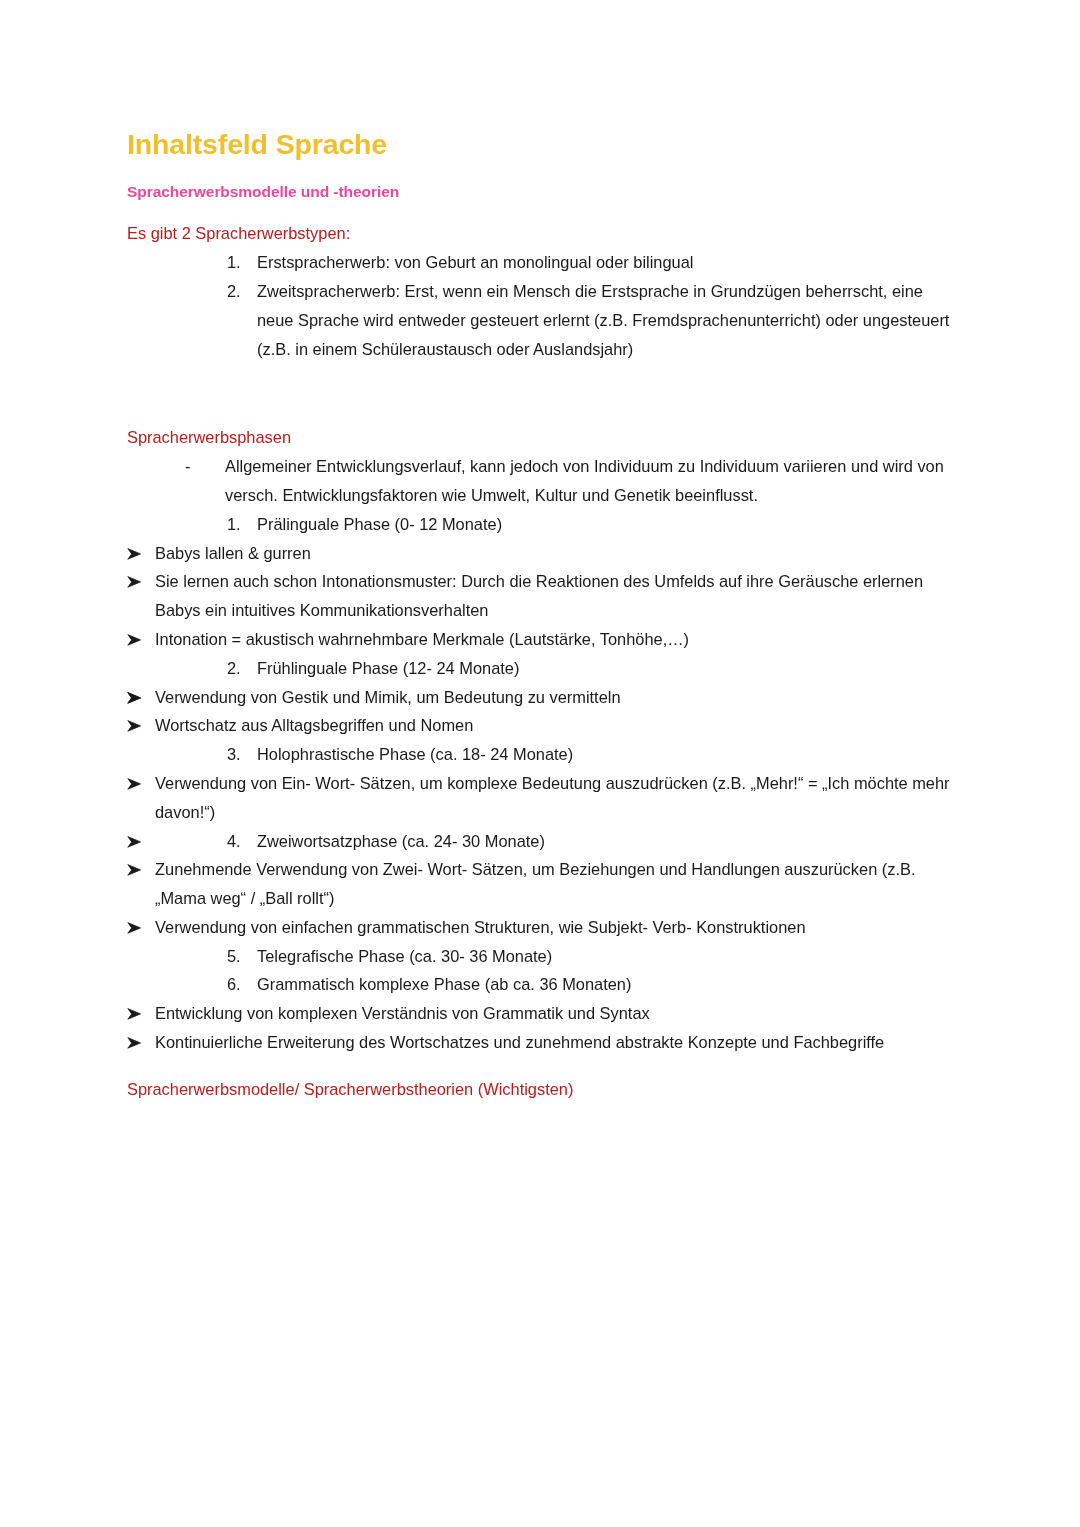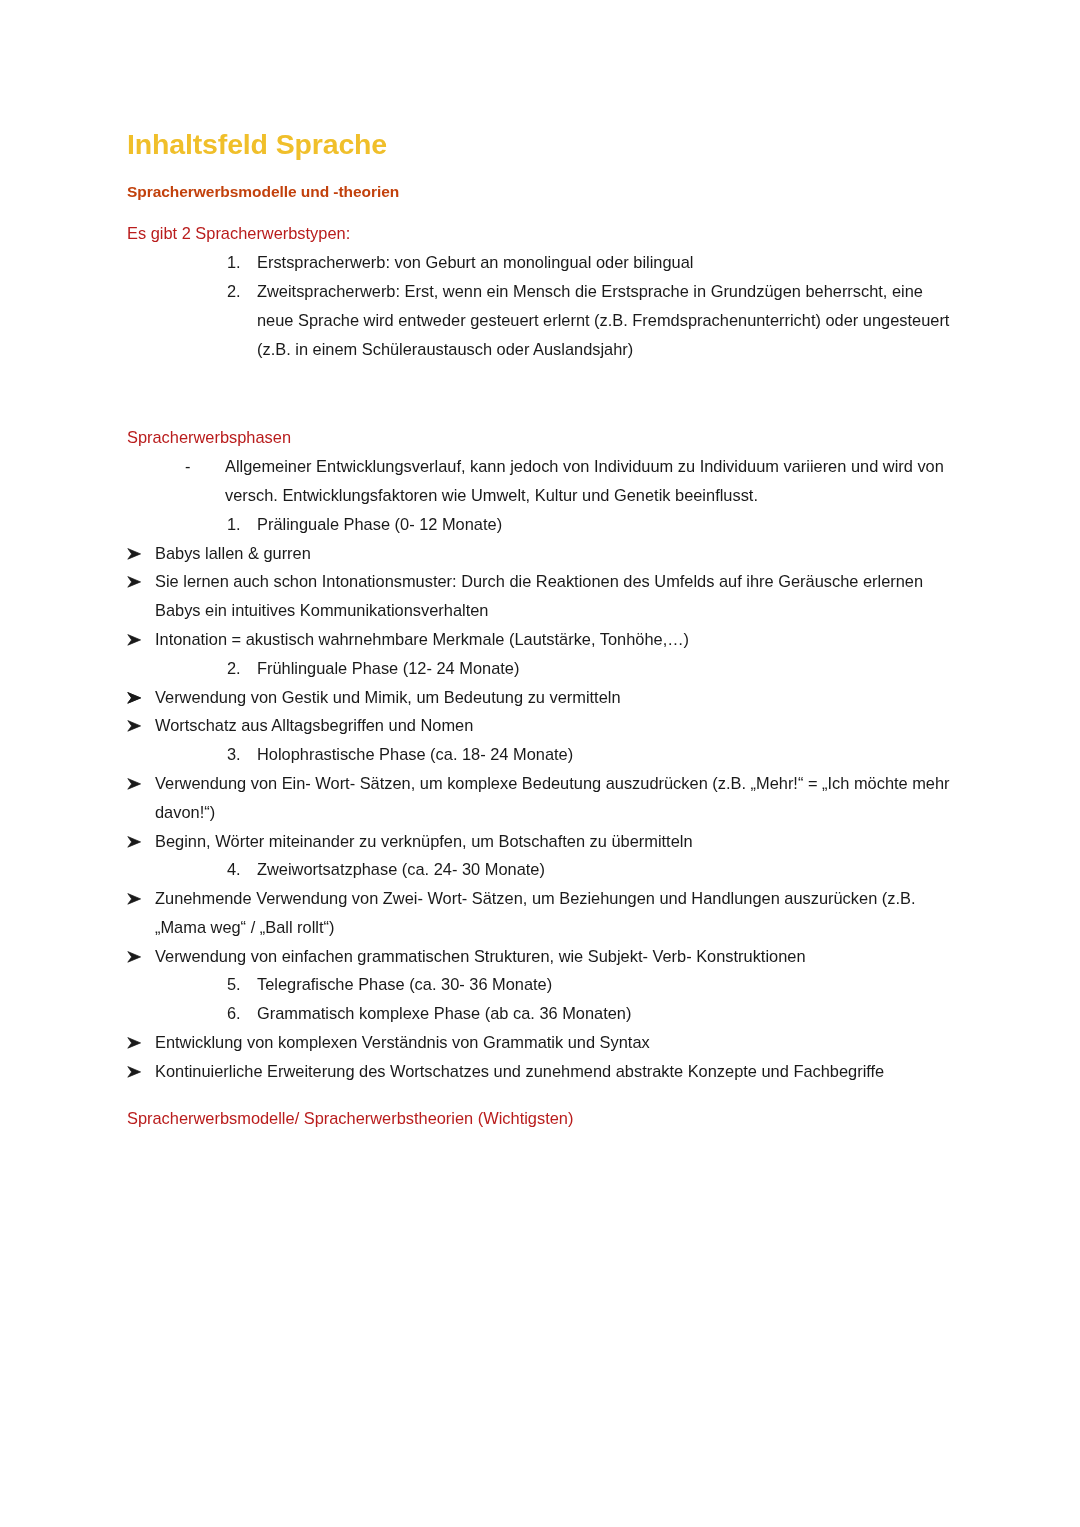--- a/index.html
+++ b/index.html
@@ -33,21 +33,21 @@
     font-weight: bold;
     color: #f0bf2a;
     margin: 0 0 0 0;
     line-height: 1.15;
     letter-spacing: -0.15px;
   }
 
   h2.doc-subtitle {
     font-size: 15.5px;
     font-weight: bold;
-    color: #c2410c;
+    color: #ec4899;
     margin: 22px 0 0 0;
     line-height: 1.2;
     letter-spacing: -0.05px;
   }
 
   p.para {
     font-size: 16.4px;
     line-height: 28.8px;
     margin: 18px 0 0 0;
     color: #b91c1c;
@@ -230,21 +230,20 @@
             </svg>
           </span>
         <span class="txt">Verwendung von Ein- Wort- Sätzen, um komplexe Bedeutung auszudrücken (z.B. „Mehr!“ = „Ich möchte mehr davon!“)</span>
       </li>
       <li class="row arrow">
         <span class="marker">
             <svg width="15" height="12" viewBox="0 0 15 12">
               <path d="M0.8 0.6 L13.6 5.9 L0.8 11.2 L4.6 5.9 Z" fill="#1a1a1a" stroke="#1a1a1a" stroke-width="0.7" stroke-linejoin="round"></path>
             </svg>
           </span>
-        <span class="txt">Beginn, Wörter miteinander zu verknüpfen, um Botschaften zu übermitteln</span>
       </li>
     </ul>
 
     <ol class="plain">
       <li class="row num">
         <span class="marker">4.</span>
         <span class="txt">Zweiwortsatzphase (ca. 24- 30 Monate)</span>
       </li>
     </ol>
     <ul class="plain">

